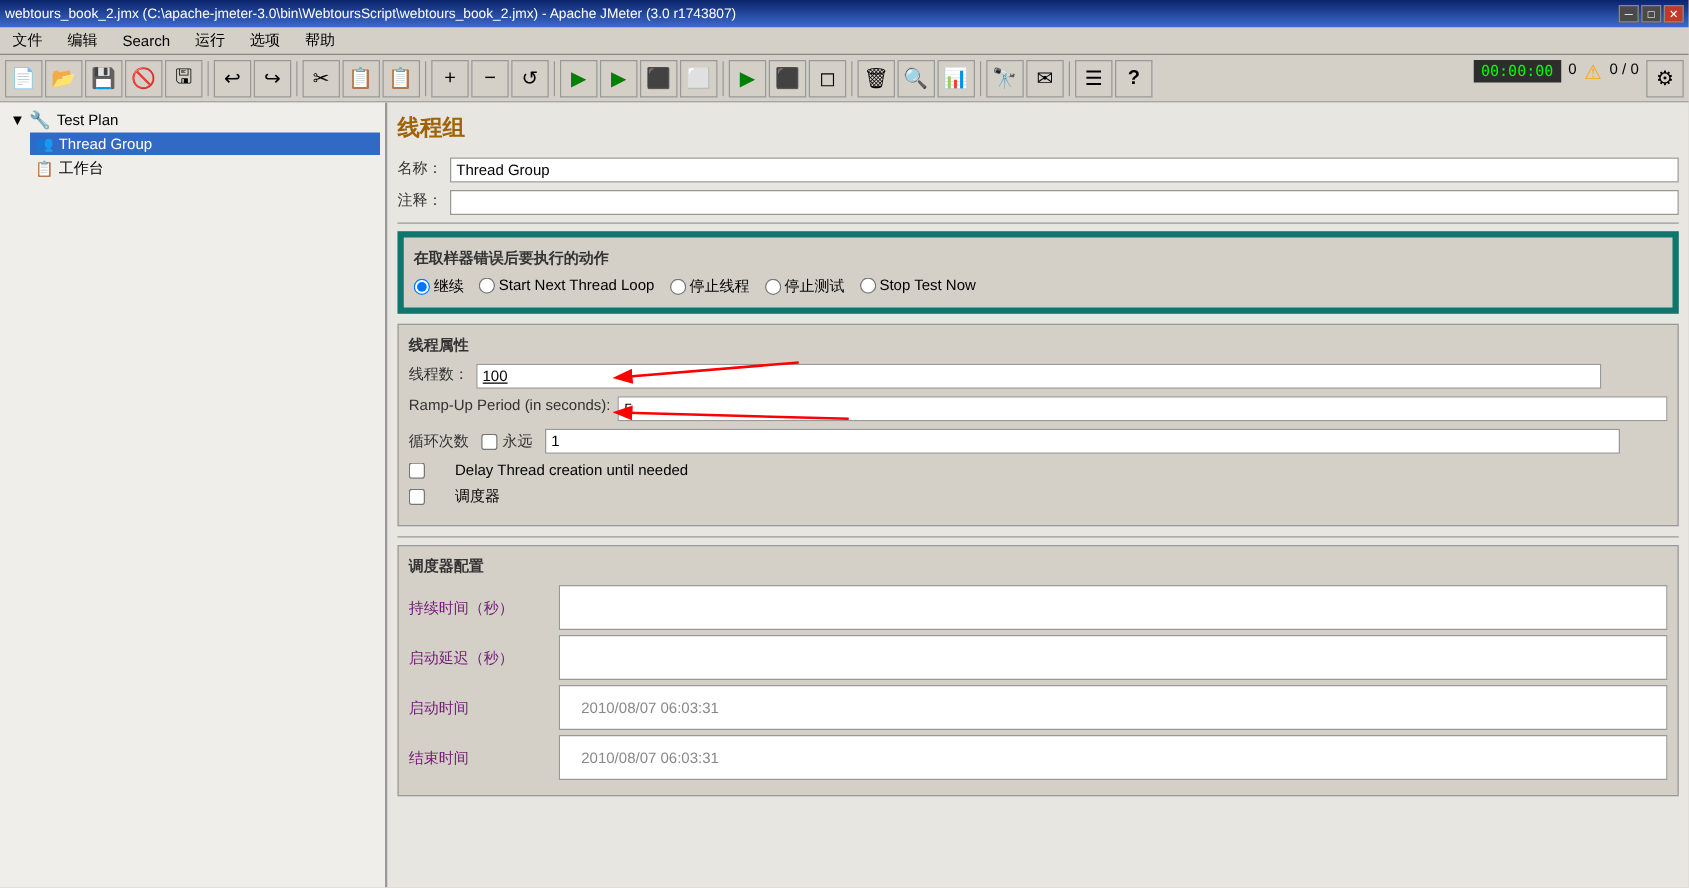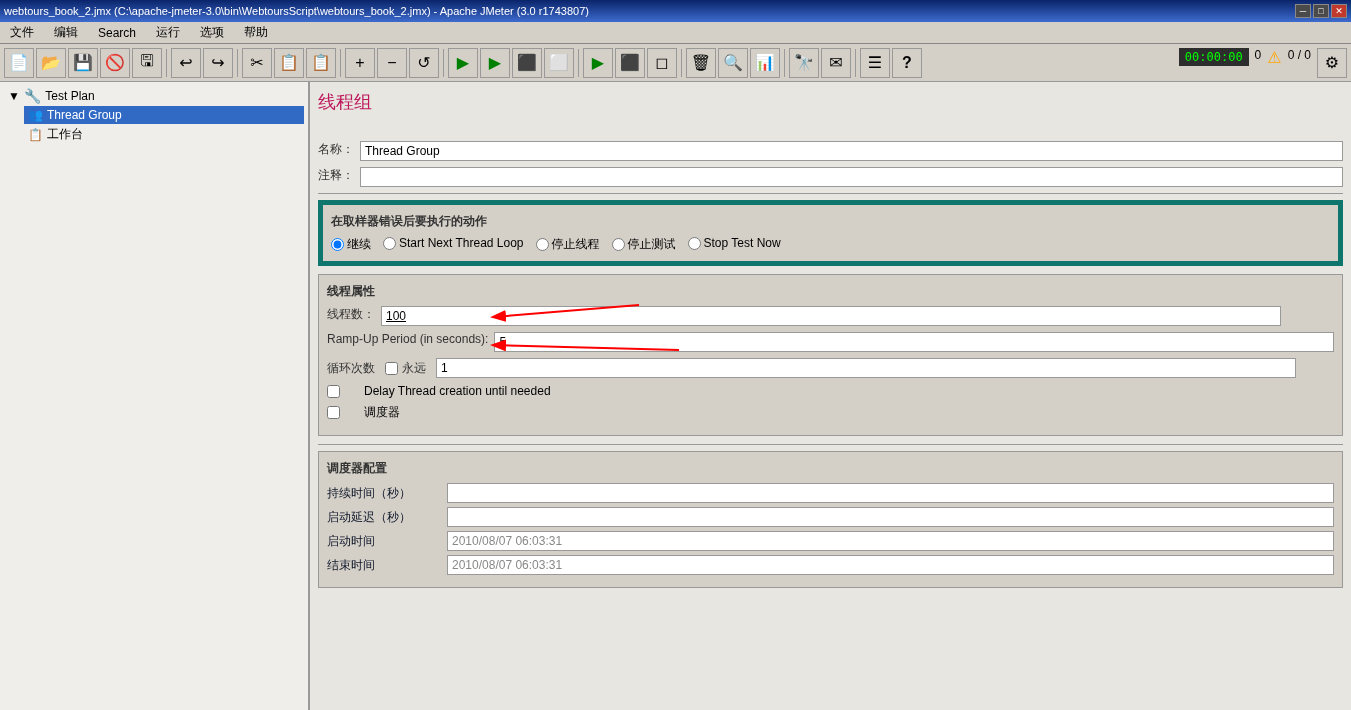--- a/index.html
+++ b/index.html
@@ -106,23 +106,23 @@
     .right-panel {
       flex: 1;
       background: #e8e6e0;
       overflow-y: auto;
       padding: 8px;
     }
 
     
     .section-title {
       font-size: 18px;
-      font-weight: normal;
-      color: #be185d;
-      margin-bottom: 23px;
+      font-weight: bold;
+      color: #a16207;
+      margin-bottom: 8px;
       padding-bottom: 4px;
     }
 
     
     .form-row {
       display: flex;
       align-items: flex-start;
       margin-bottom: 6px;
     }
     .form-label {
@@ -203,31 +203,31 @@
       border: 1px solid #999;
       padding: 8px;
     }
     .scheduler-row {
       display: flex;
       align-items: center;
       margin-bottom: 4px;
     }
     .scheduler-label {
       font-size: 12px;
-      color: #0f172a;
+      color: #701a75;
       width: 120px;
       flex-shrink: 0;
       font-family: Liberation Serif, serif;
     }
     .scheduler-input {
       flex: 1;
-      height: 20px;
+      height: 36px;
       border: 1px solid #999;
       background: white;
-      padding: 2px 4px;
+      padding: 2px 17px;
       font-size: 12px;
       font-family: inherit;
     }
     .scheduler-input.date-field {
       background: white;
       color: #888;
     }
 
     .divider { height: 1px; background: #999; margin: 6px 0; }
 

